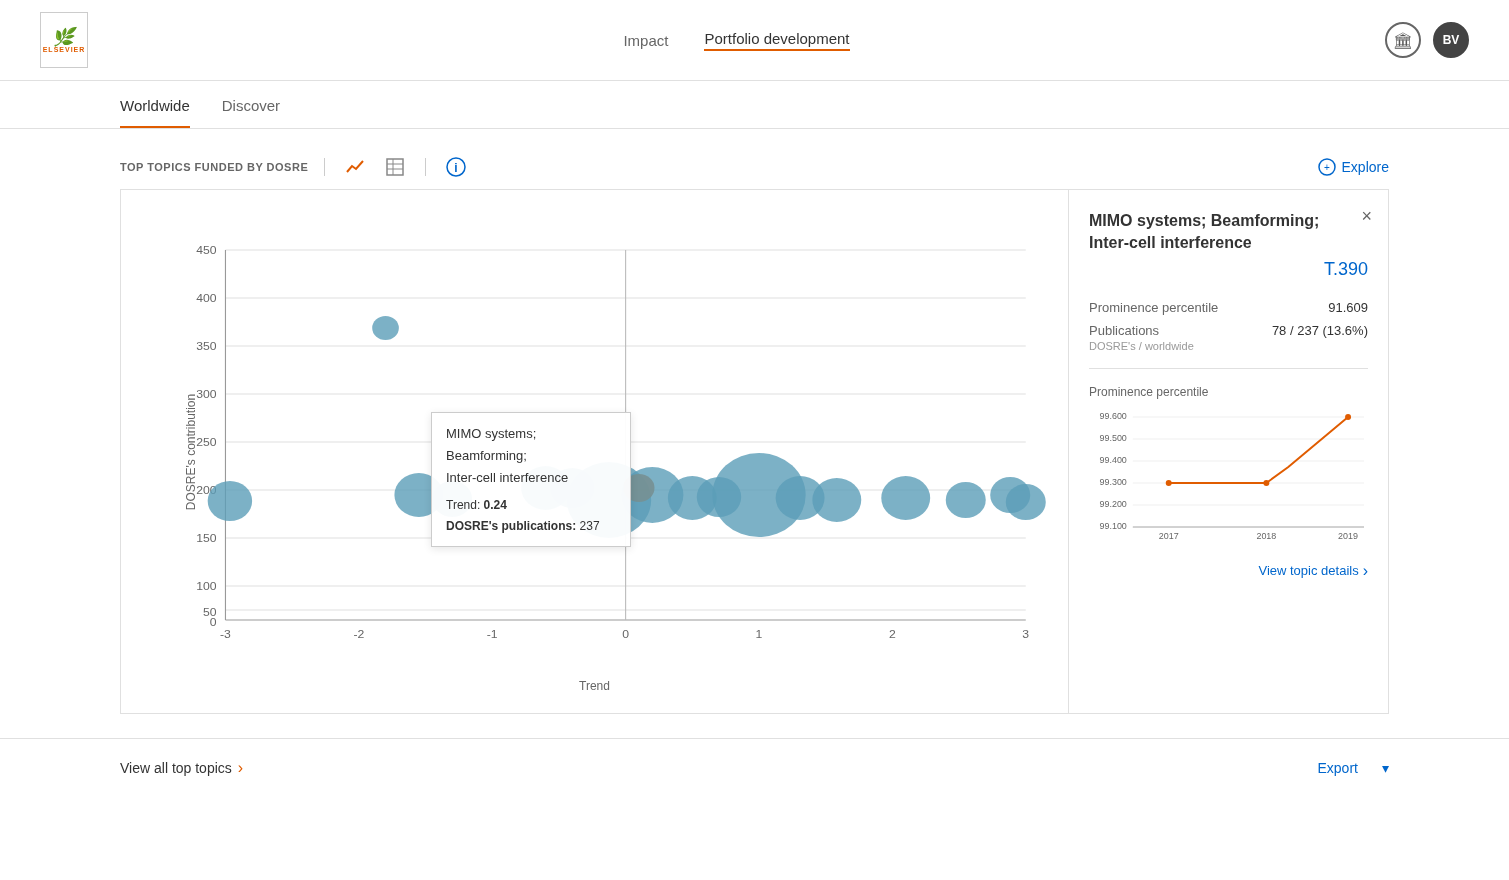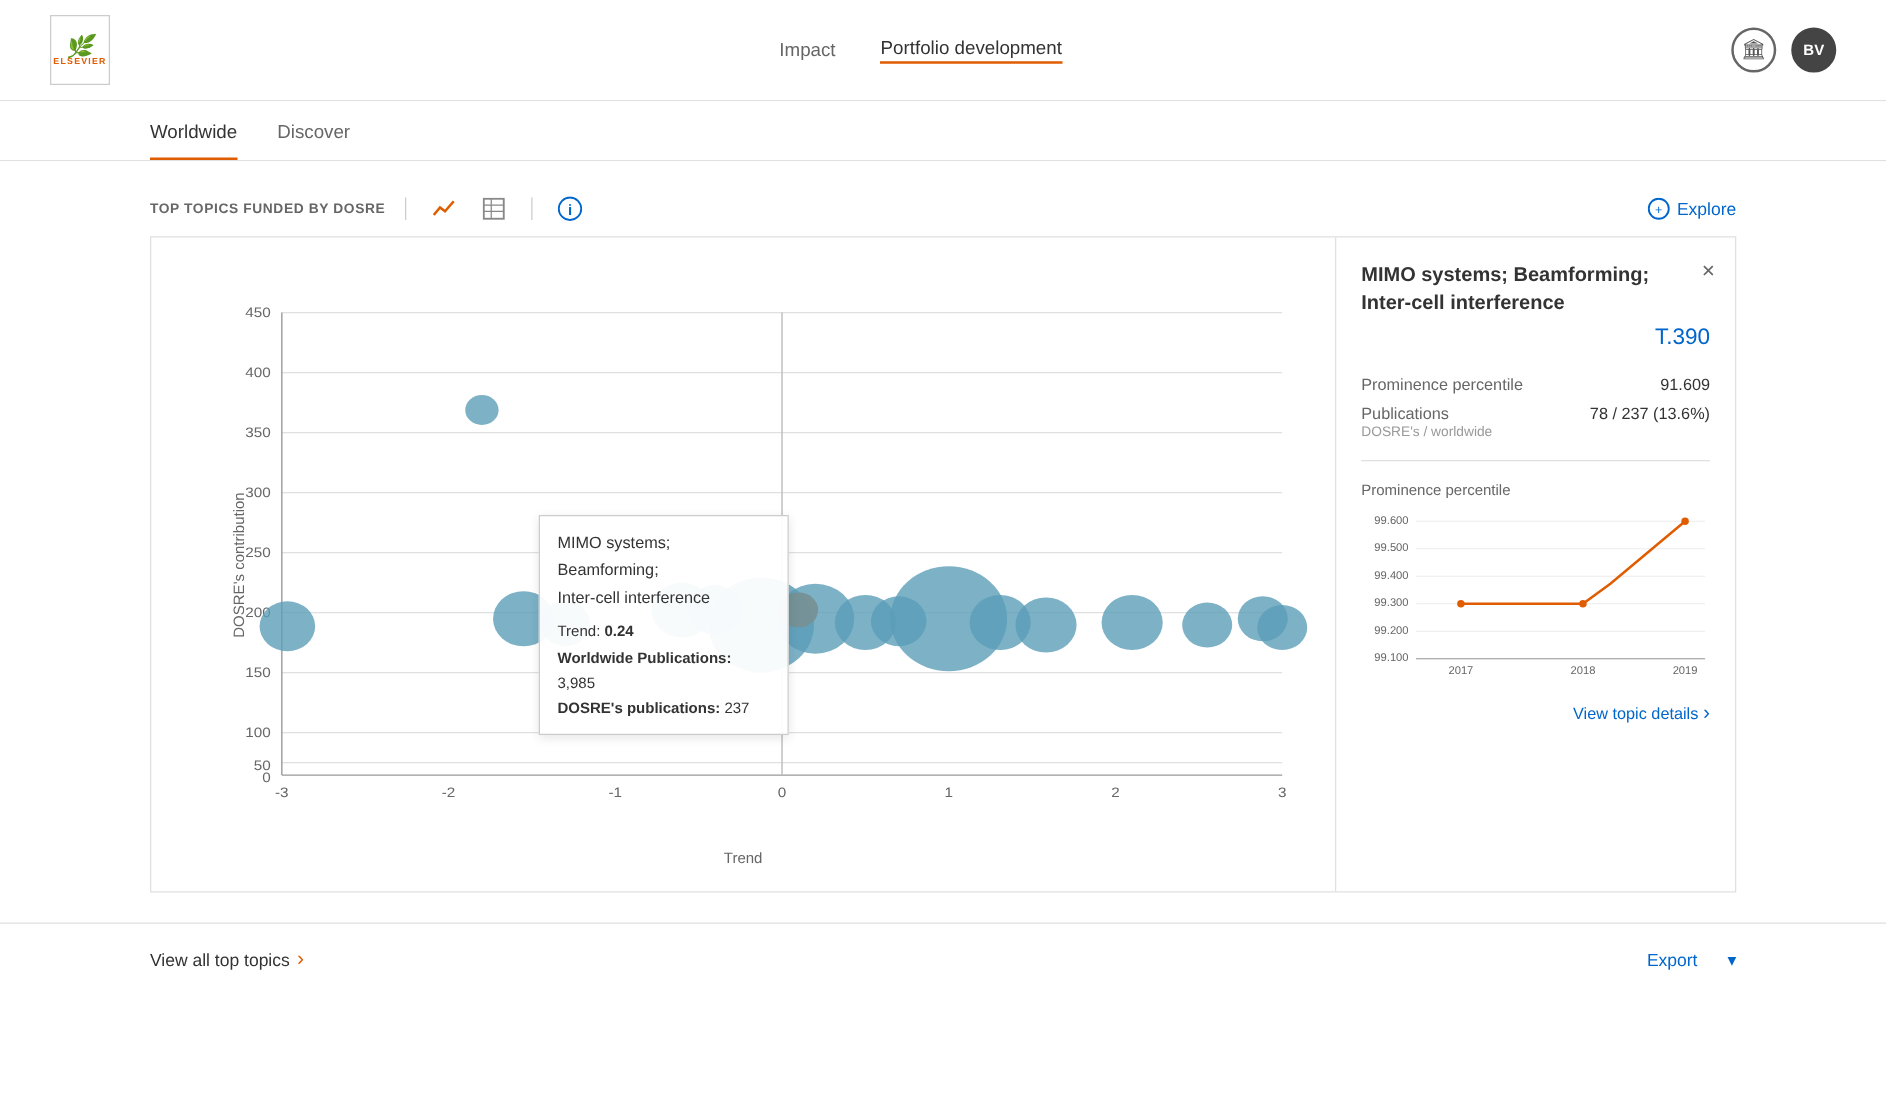--- a/index.html
+++ b/index.html
@@ -466,24 +466,20 @@
       </svg>
 
       
       <div class="tooltip-box" style="left: 310px; top: 190px; width: 200px; margin-top: 32px;">
         <div class="tooltip-title">MIMO systems; Beamforming;<br>Inter-cell interference</div>
         <div>
           <span>Trend:</span>
           <strong>0.24</strong>
         </div>
         <div>
-          <strong>Worldwide Publications:</strong>
-          <span>3,985</span>
-        </div>
-        <div>
           <strong>DOSRE's publications:</strong>
           <span>237</span>
         </div>
       </div>
 
       <span class="x-axis-label">Trend</span>
     </div>
 
     <div class="detail-panel">
       <div class="detail-close">×</div>

